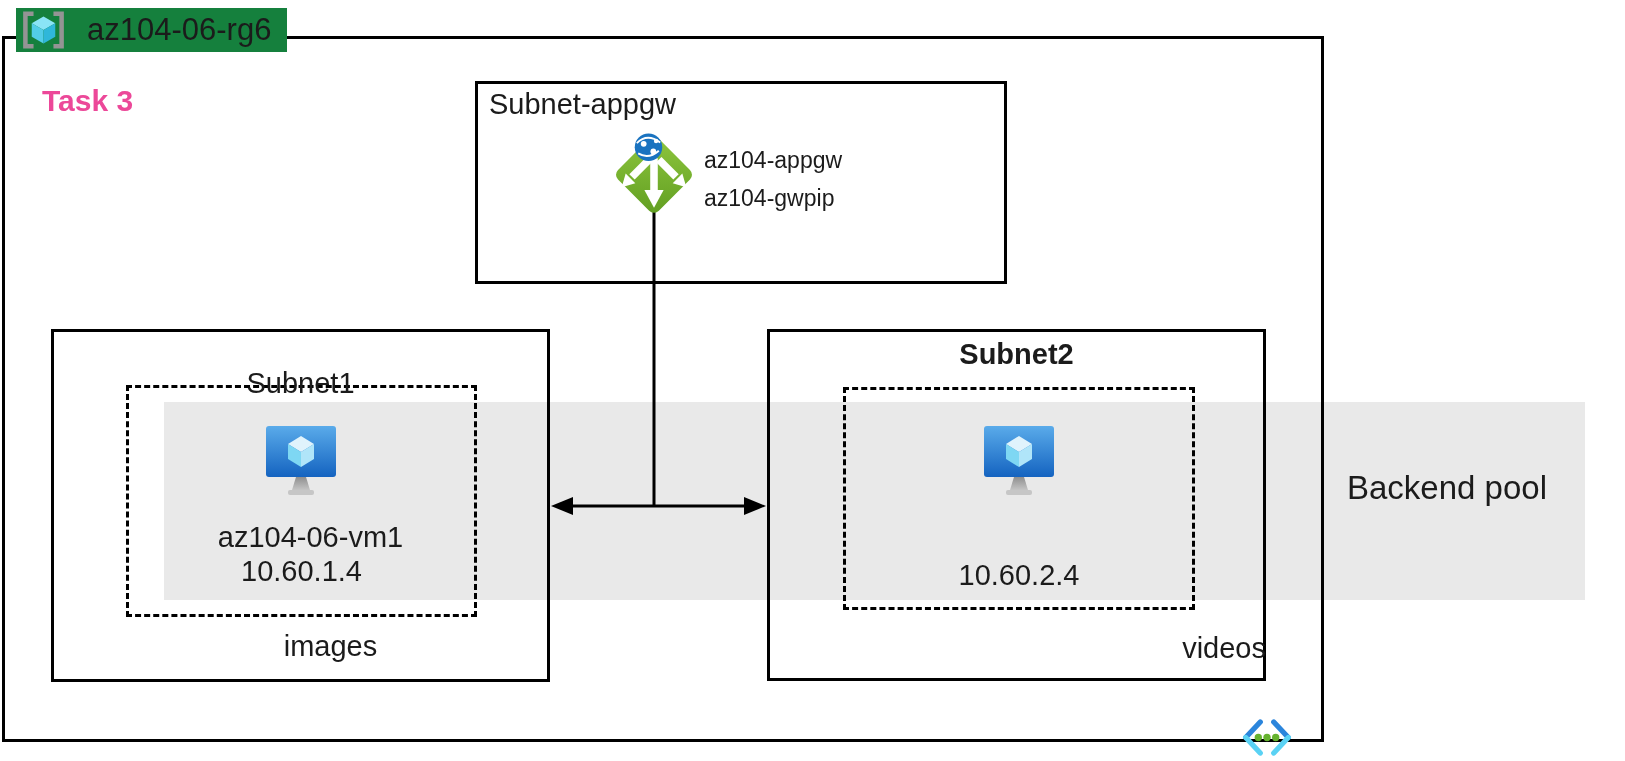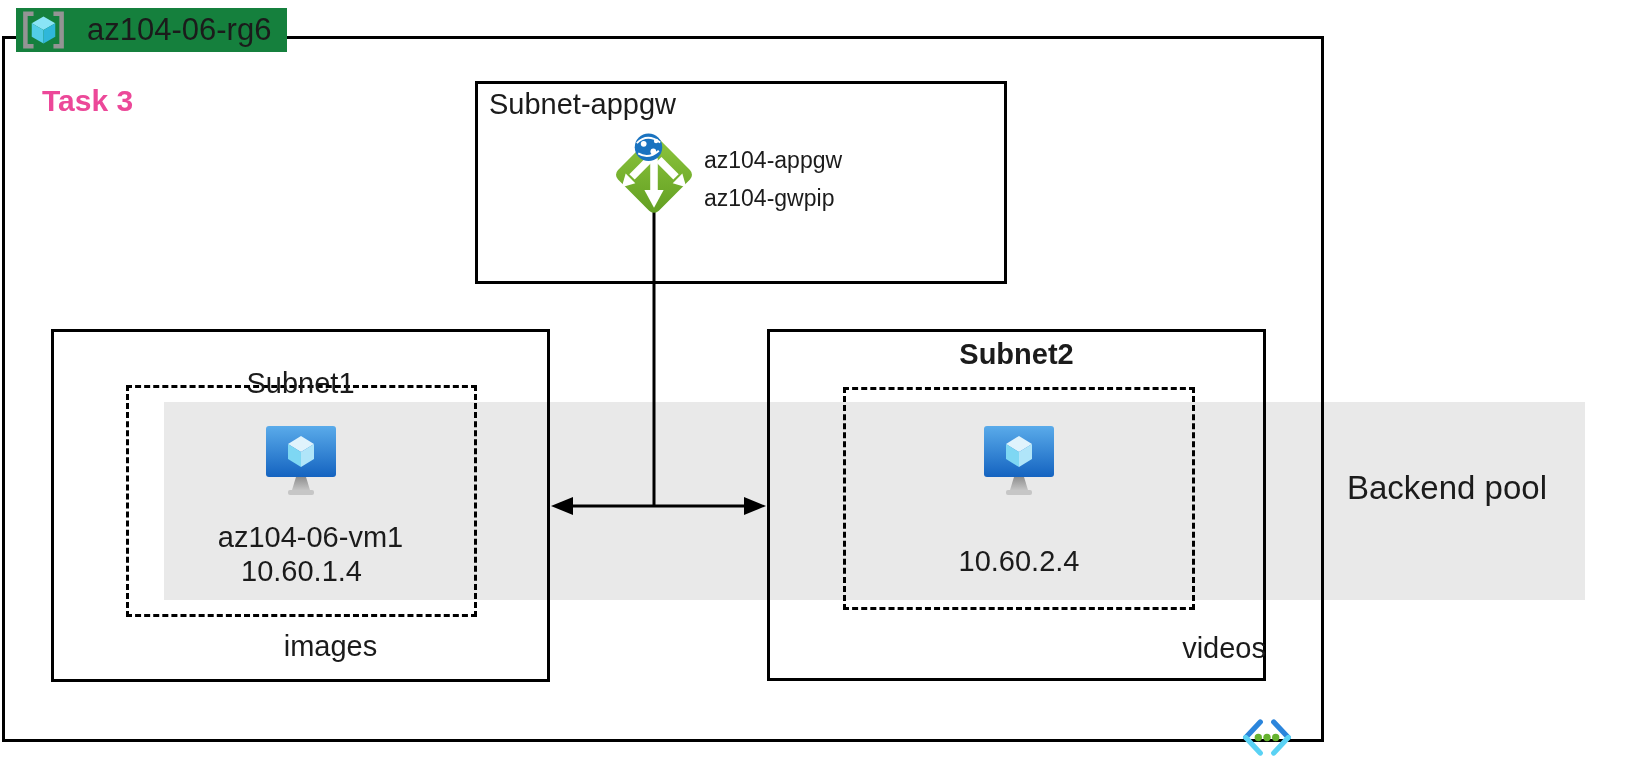--- a/index.html
+++ b/index.html
@@ -40,21 +40,21 @@
   .appgw-icon{left:610px;top:128px;width:88px;height:88px;z-index:4;}
   .appgw-lines{left:704px;top:141px;font-size:23px;line-height:38px;z-index:4;white-space:nowrap;}
 
   .vm-icon{width:76px;height:76px;z-index:4;}
   .vm1-icon{left:263px;top:423px;}
   .vm2-icon{left:981px;top:423px;}
   .vm-text{text-align:center;font-size:29px;z-index:4;white-space:nowrap;}
   .vm1-name{left:134px;top:521px;width:353px;}
   .vm1-ip{left:126px;top:555px;width:351px;}
   .vm2-name{left:843px;top:521px;width:352px;}
-  .vm2-ip{left:843px;top:545px;width:352px;}
+  .vm2-ip{left:843px;top:559px;width:352px;}
   .images-label{left:51px;top:630px;width:499px;text-align:center;font-size:29px;z-index:4;padding-left:30px;}
   .videos-label{left:767px;top:632px;width:499px;text-align:right;font-size:29px;z-index:4;}
 
   .connectors{left:0;top:0;width:1625px;height:761px;z-index:2;pointer-events:none;}
   .vnet-icon{left:1238px;top:719px;width:58px;height:37px;z-index:5;}
 </style>
 </head>
 <body>
 
 <div id="canvas">

